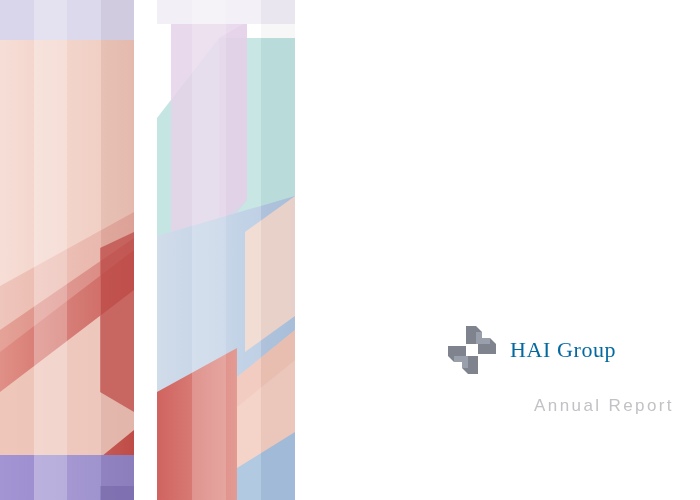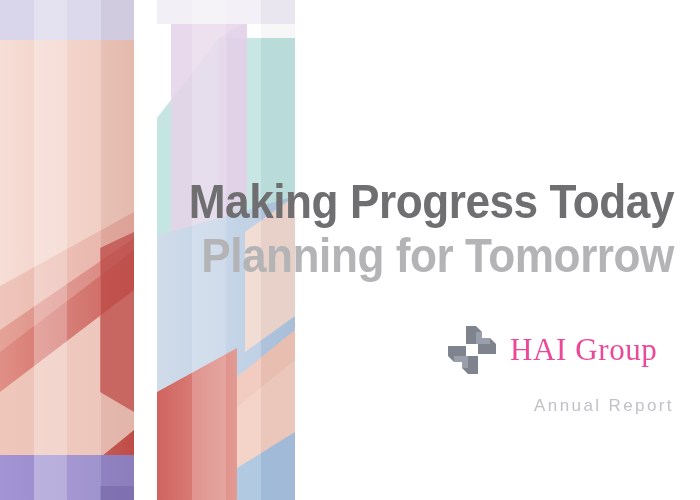--- a/index.html
+++ b/index.html
@@ -83,22 +83,22 @@
     display: flex;
     align-items: center;
   }
   #logo-mark {
     width: 52px;
     height: 52px;
     flex: 0 0 52px;
   }
   #logo-wordmark {
     font-family: "Liberation Serif", serif;
-    font-size: 31px;
-    color: #ec4899;
+    font-size: 22px;
+    color: #0369a1;
     letter-spacing: 0.6px;
     margin-left: 12px;
     white-space: nowrap;
   }
 
   
   #report-caption {
     position: absolute;
     left: 380px;
     top: 394px;
@@ -199,24 +199,20 @@
     </svg>
 
     <div class="cols">
       <i style="background:rgba(255,255,255,0.10)"></i>
       <i style="background:rgba(255,255,255,0.28)"></i>
       <i style="background:rgba(255,255,255,0.14)"></i>
       <i style="background:rgba(20,30,60,0.035)"></i>
     </div>
   </div>
 
-  <div id="headline">
-    <span class="title-line" id="title-line-1">Making Progress Today</span>
-    <span class="title-line" id="title-line-2">Planning for Tomorrow</span>
-  </div>
 
   <div id="logo">
     <svg id="logo-mark" viewBox="0 0 52 52">
 
       <g fill="#7e838e">
 
         <polygon points="20,2 30,2 30,20 20,20"></polygon>
         <polygon points="30,2 30,20 36,14 36,8"></polygon>
 
         <polygon points="50,20 50,30 32,30 32,20"></polygon>

